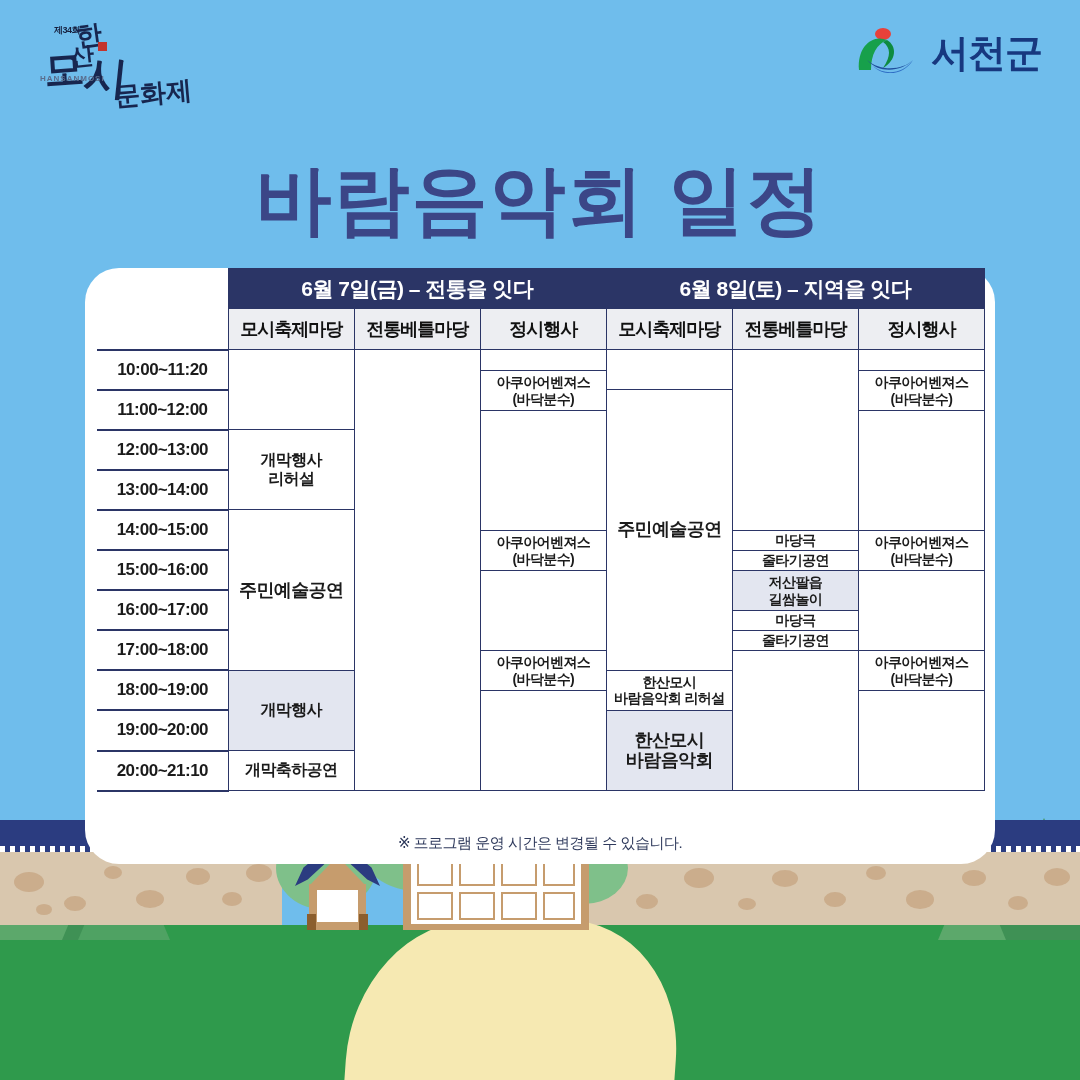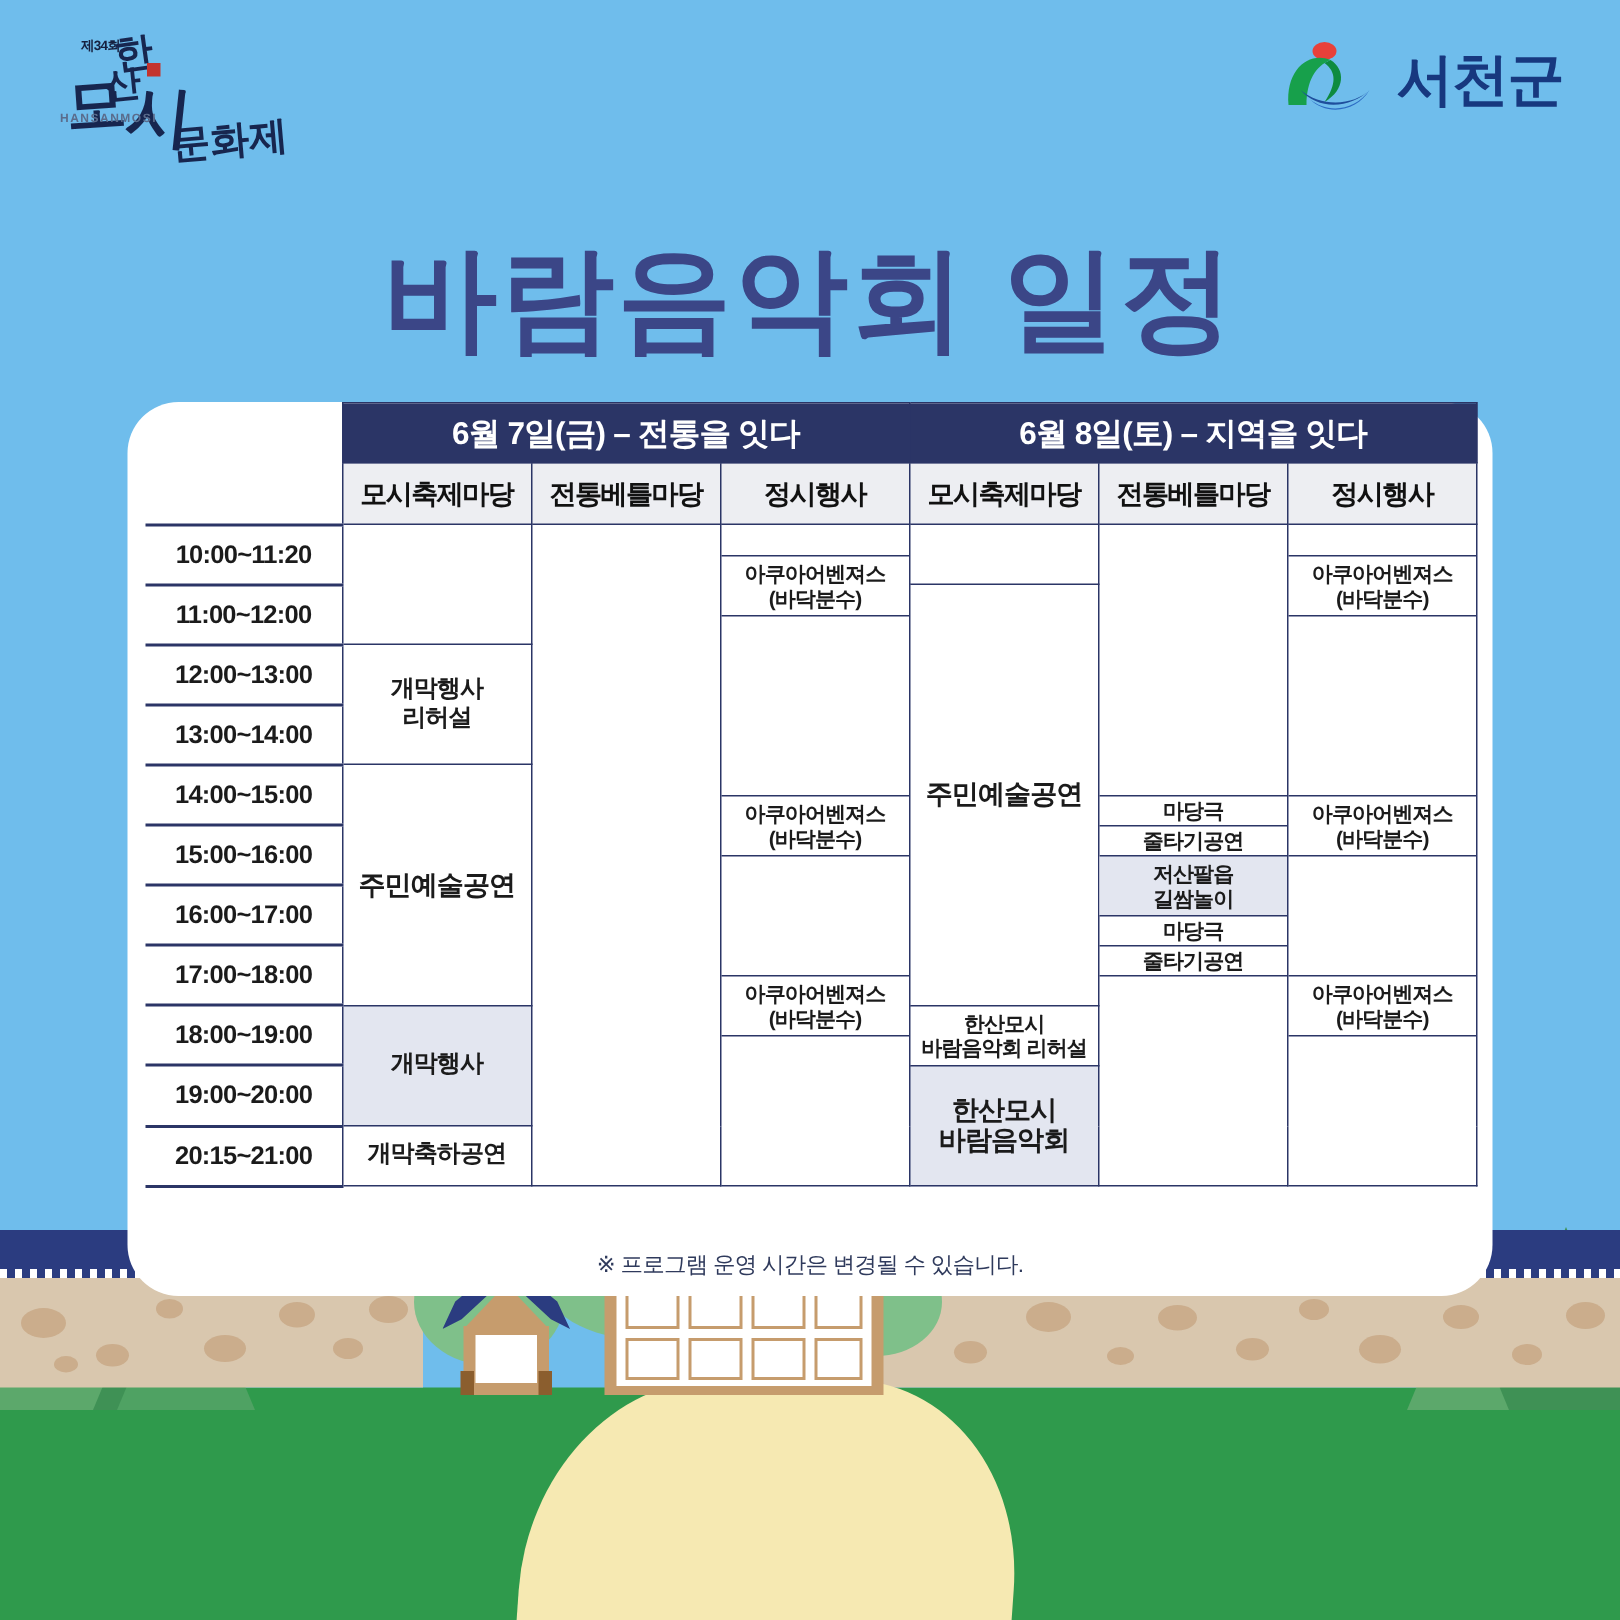--- a/index.html
+++ b/index.html
@@ -419,21 +419,21 @@
             <td class="ev hl" rowspan="2">개막행사</td>
             <td class="ev small">한산모시<br>바람음악회 리허설</td>
           </tr>
 
           <tr>
             <td class="tcell">19:00~20:00</td>
             <td class="ev hl big" rowspan="2">한산모시<br>바람음악회</td>
           </tr>
 
           <tr>
-            <td class="tcell">20:15~21:00</td>
+            <td class="tcell">20:00~21:10</td>
             <td class="ev">개막축하공연</td>
           </tr>
 
         </tbody>
       </table>
     </div>
 
     <div class="note">※ 프로그램 운영 시간은 변경될 수 있습니다.</div>
   </div>
 

